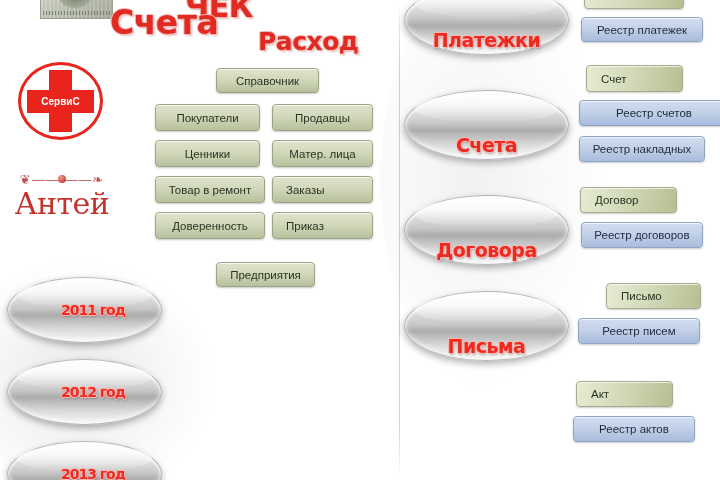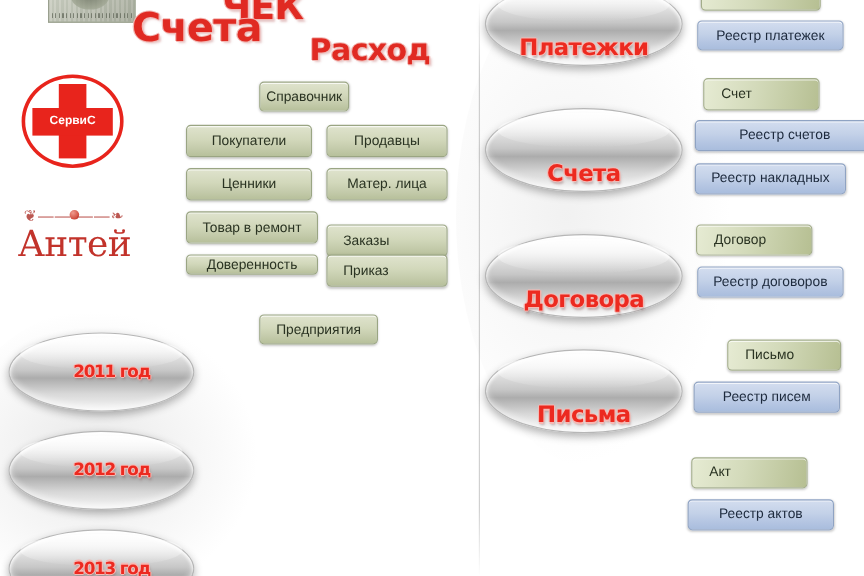--- a/index.html
+++ b/index.html
@@ -277,44 +277,44 @@
   <div class="oval oval-year" id="oval-2011">
     <span class="oval-label">2011 год</span>
   </div>
   <div class="oval oval-year" id="oval-2012">
     <span class="oval-label">2012 год</span>
   </div>
   <div class="oval oval-year" id="oval-2013">
     <span class="oval-label">2013 год</span>
   </div>
 
-  <div class="btn btn-green" style="left:216px; top:68px; width:75px; height:25px;">
+  <div class="btn btn-green" style="left:216px; top:68px; width:103px; height:25px;">
     <span>Справочник</span>
   </div>
 
   <div class="btn btn-green" style="left:155px; top:104px; width:105px; height:27px;">
     <span>Покупатели</span>
   </div>
   <div class="btn btn-green" style="left:155px; top:140px; width:105px; height:27px;">
     <span>Ценники</span>
   </div>
   <div class="btn btn-green" style="left:155px; top:176px; width:110px; height:27px;">
     <span>Товар в ремонт</span>
   </div>
-  <div class="btn btn-green" style="left:155px; top:212px; width:110px; height:17px;">
+  <div class="btn btn-green" style="left:155px; top:212px; width:110px; height:27px;">
     <span>Доверенность</span>
   </div>
 
   <div class="btn btn-green" style="left:272px; top:104px; width:101px; height:27px;">
     <span>Продавцы</span>
   </div>
   <div class="btn btn-green" style="left:272px; top:140px; width:101px; height:27px;">
     <span>Матер. лица</span>
   </div>
-  <div class="btn btn-green" style="left:272px; top:176px; width:101px; height:27px; justify-content:flex-start; padding-left:13px;margin-top:11px;">
+  <div class="btn btn-green" style="left:272px; top:176px; width:101px; height:27px; justify-content:flex-start; padding-left:13px;">
     <span>Заказы</span>
   </div>
   <div class="btn btn-green" style="left:272px; top:212px; width:101px; height:27px; justify-content:flex-start; padding-left:13px;">
     <span>Приказ</span>
   </div>
 
   <div class="btn btn-green" style="left:216px; top:262px; width:99px; height:25px;">
     <span>Предприятия</span>
   </div>
 

